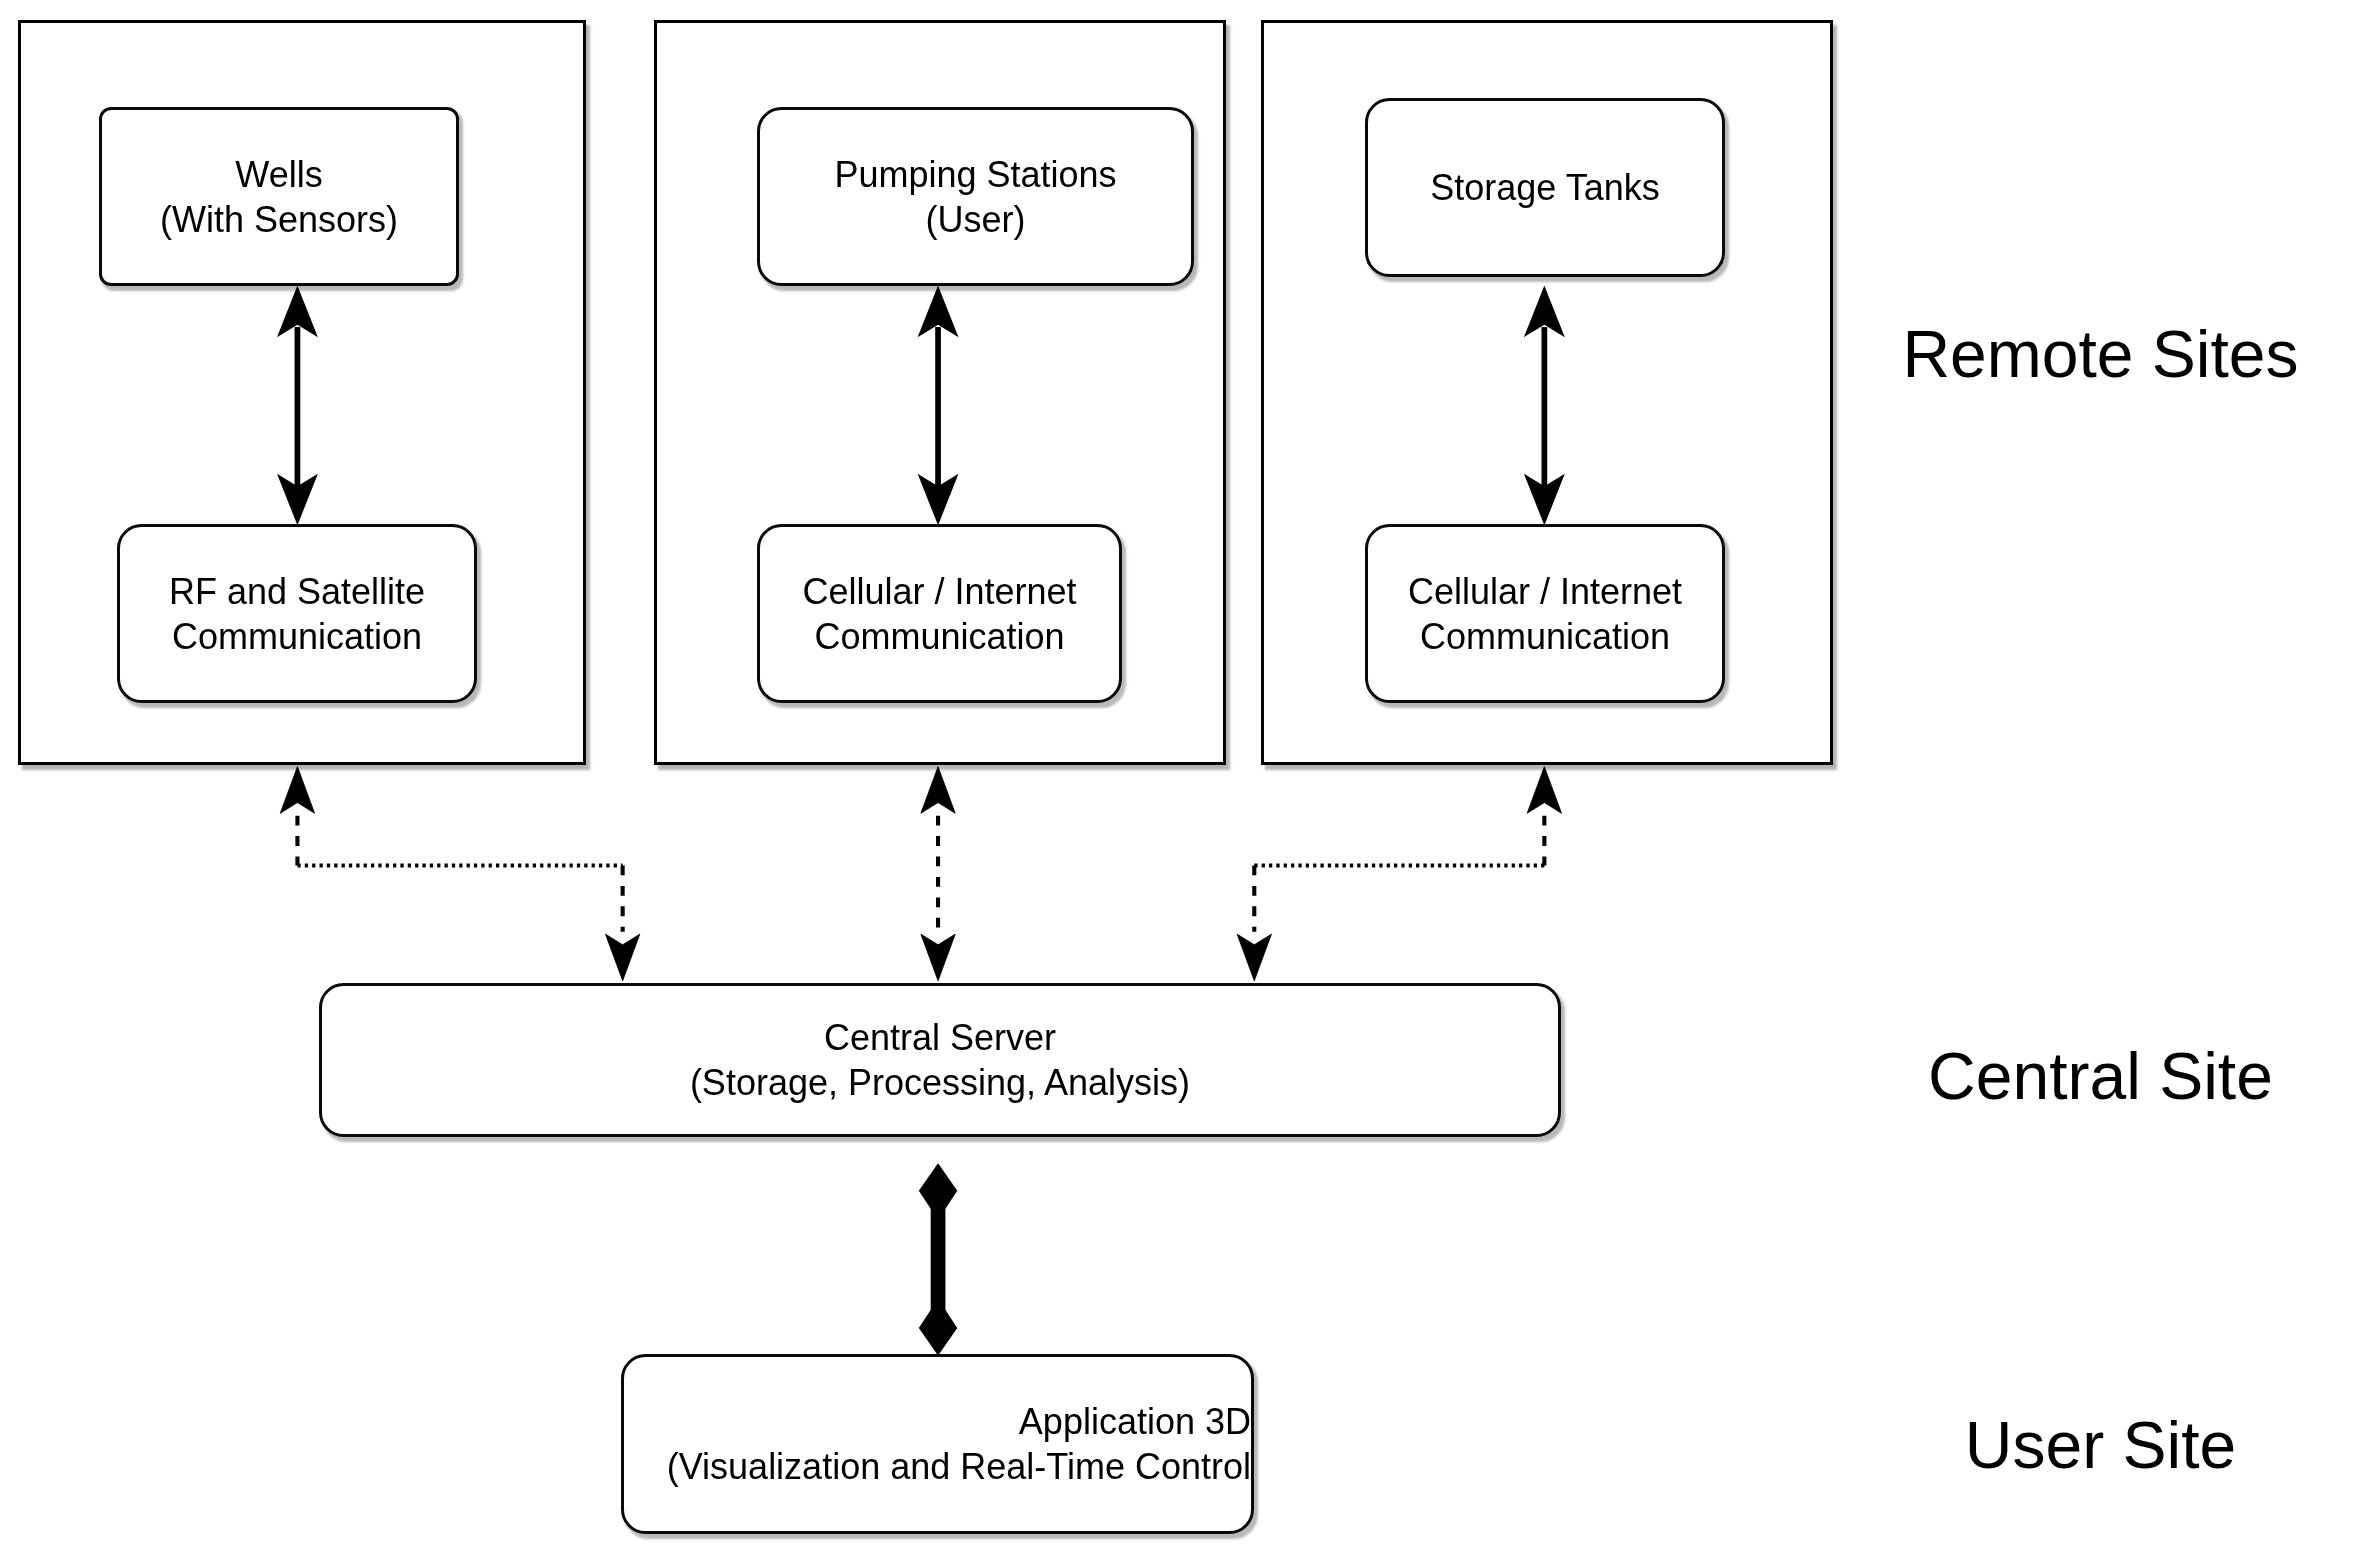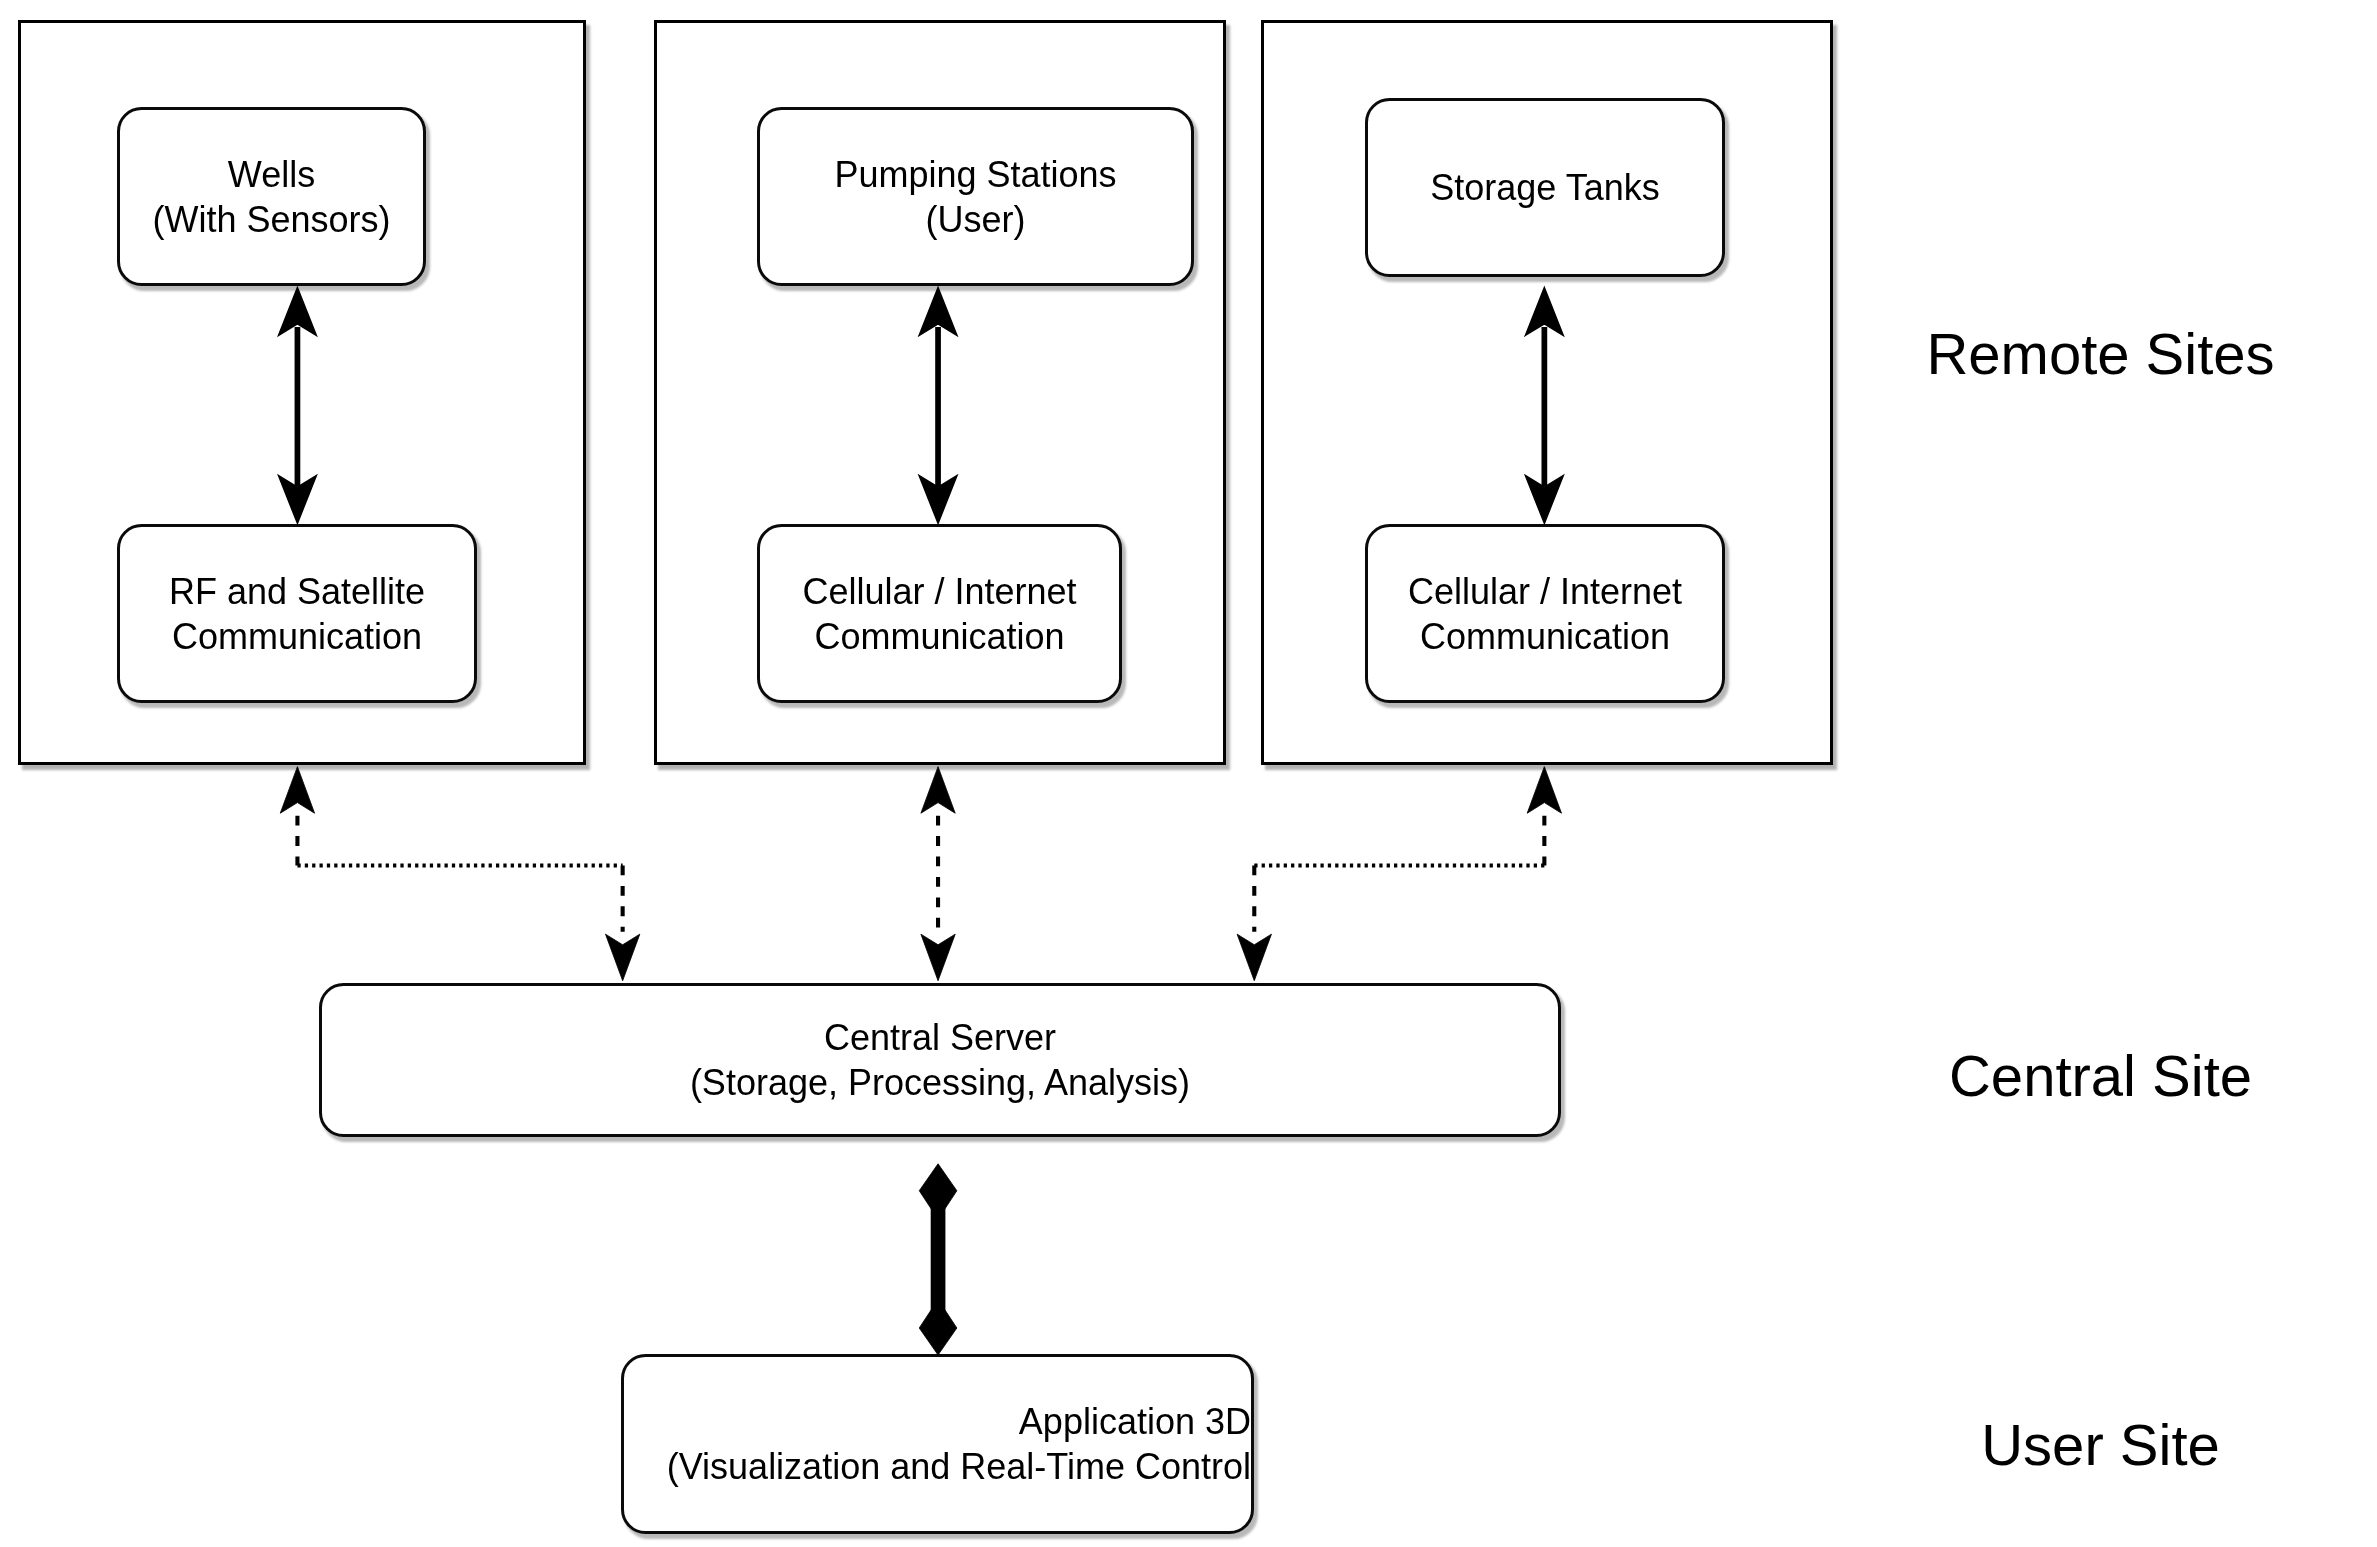--- a/index.html
+++ b/index.html
@@ -39,42 +39,42 @@
     line-height: 45px;
   }
   .box-line { display: block; white-space: nowrap; }
   .box-line:empty { display: none; }
   
   .tier-label {
     position: absolute;
     left: 1823px;
     width: 555px;
     text-align: center;
-    font-size: 58px;
+    font-size: 66px;
     line-height: 100px;
     white-space: nowrap;
   }
   .connector-layer {
     position: absolute;
     left: 0; top: 0;
     width: 2377px;
     height: 1548px;
     pointer-events: none;
   }
 </style>
 </head>
 <body>
 
 <div class="stage">
 
   <div class="panel" style="left:18px; width:568px;"></div>
   <div class="panel" style="left:654px; width:572px;"></div>
   <div class="panel" style="left:1261px; width:572px;"></div>
 
-  <div class="node" style="left:117px; top:107px; width:309px; height:179px;">
+  <div class="node" style="left:99px; top:107px; width:360px; height:179px;border-radius:12px;">
     <span class="box-line">Wells</span>
     <span class="box-line">(With Sensors)</span>
   </div>
   <div class="node" style="left:117px; top:524px; width:360px; height:179px;">
     <span class="box-line">RF and Satellite</span>
     <span class="box-line">Communication</span>
   </div>
 
   <div class="node" style="left:757px; top:107px; width:437px; height:179px;">
     <span class="box-line">Pumping Stations</span>

